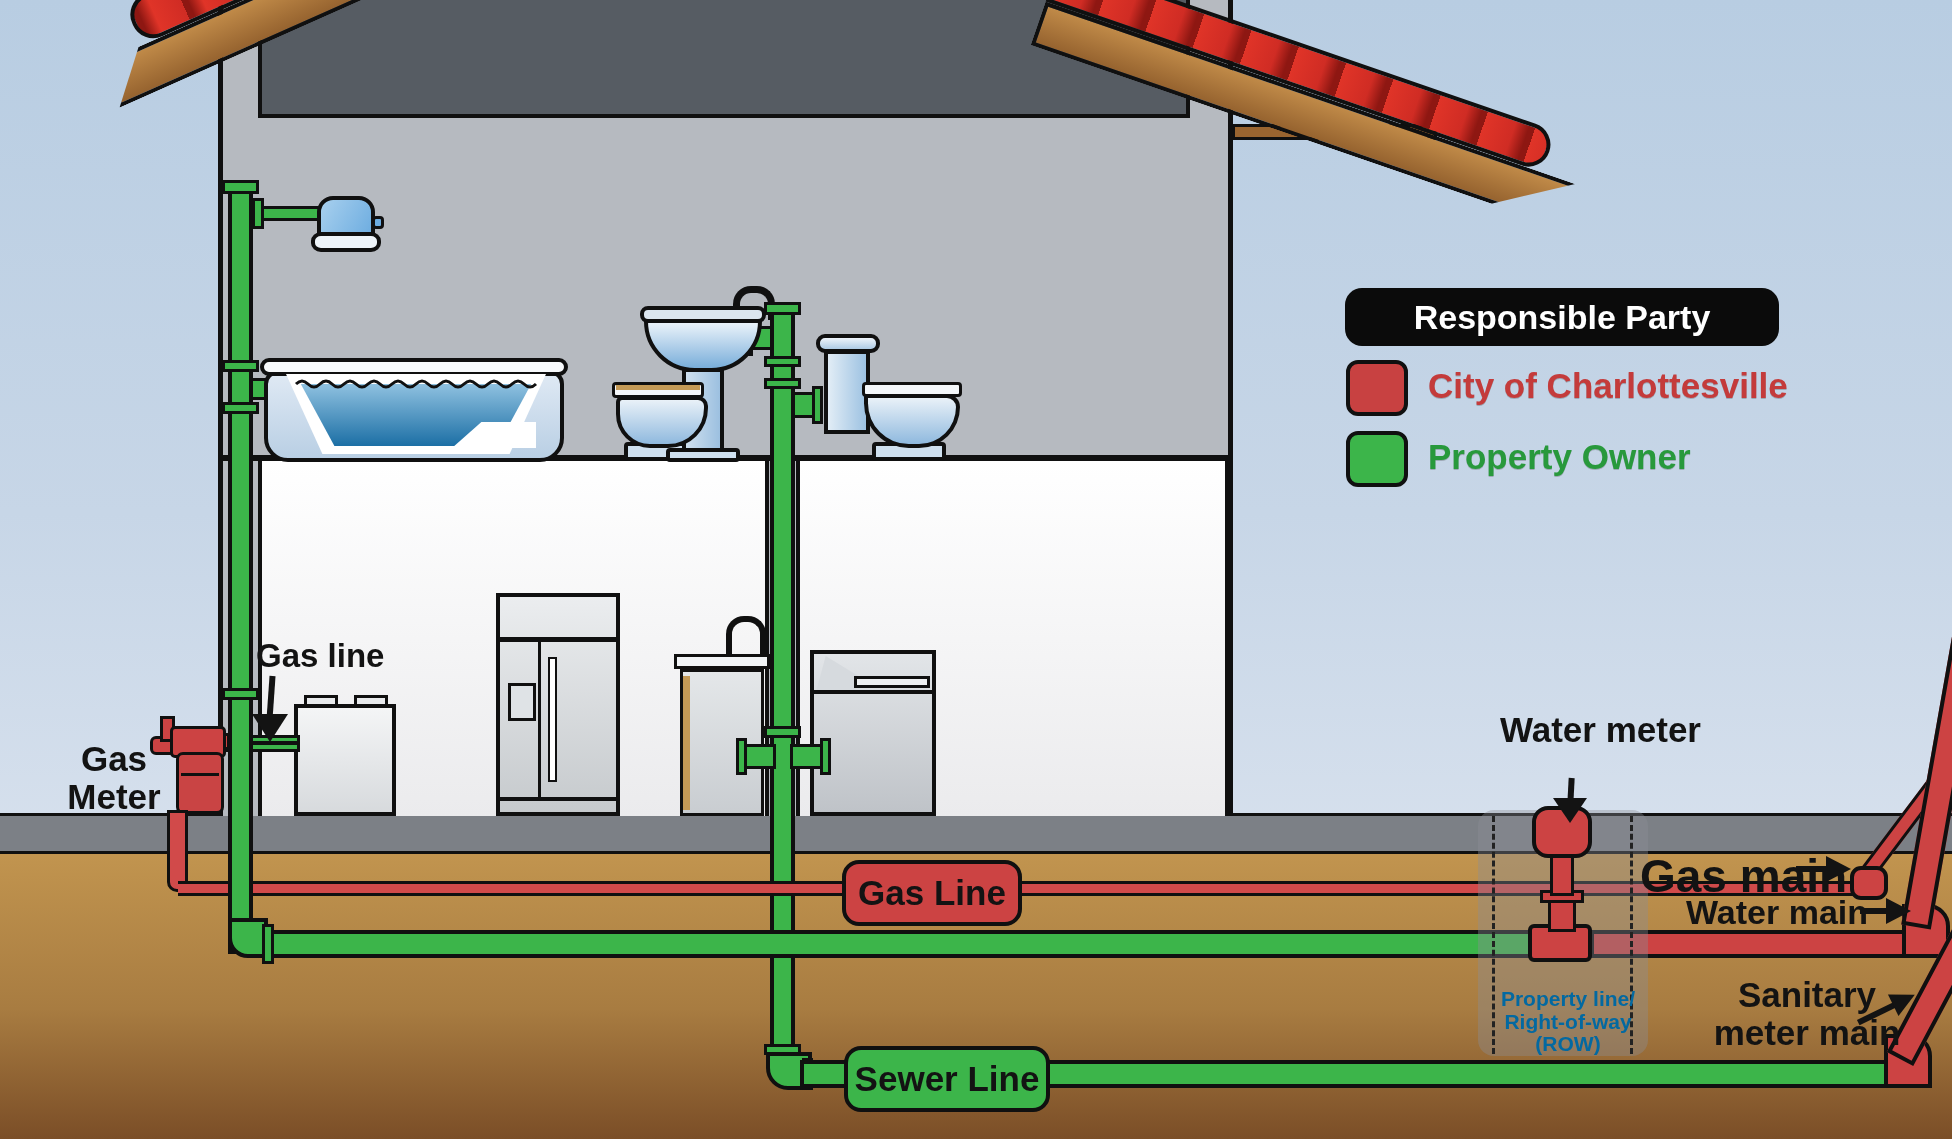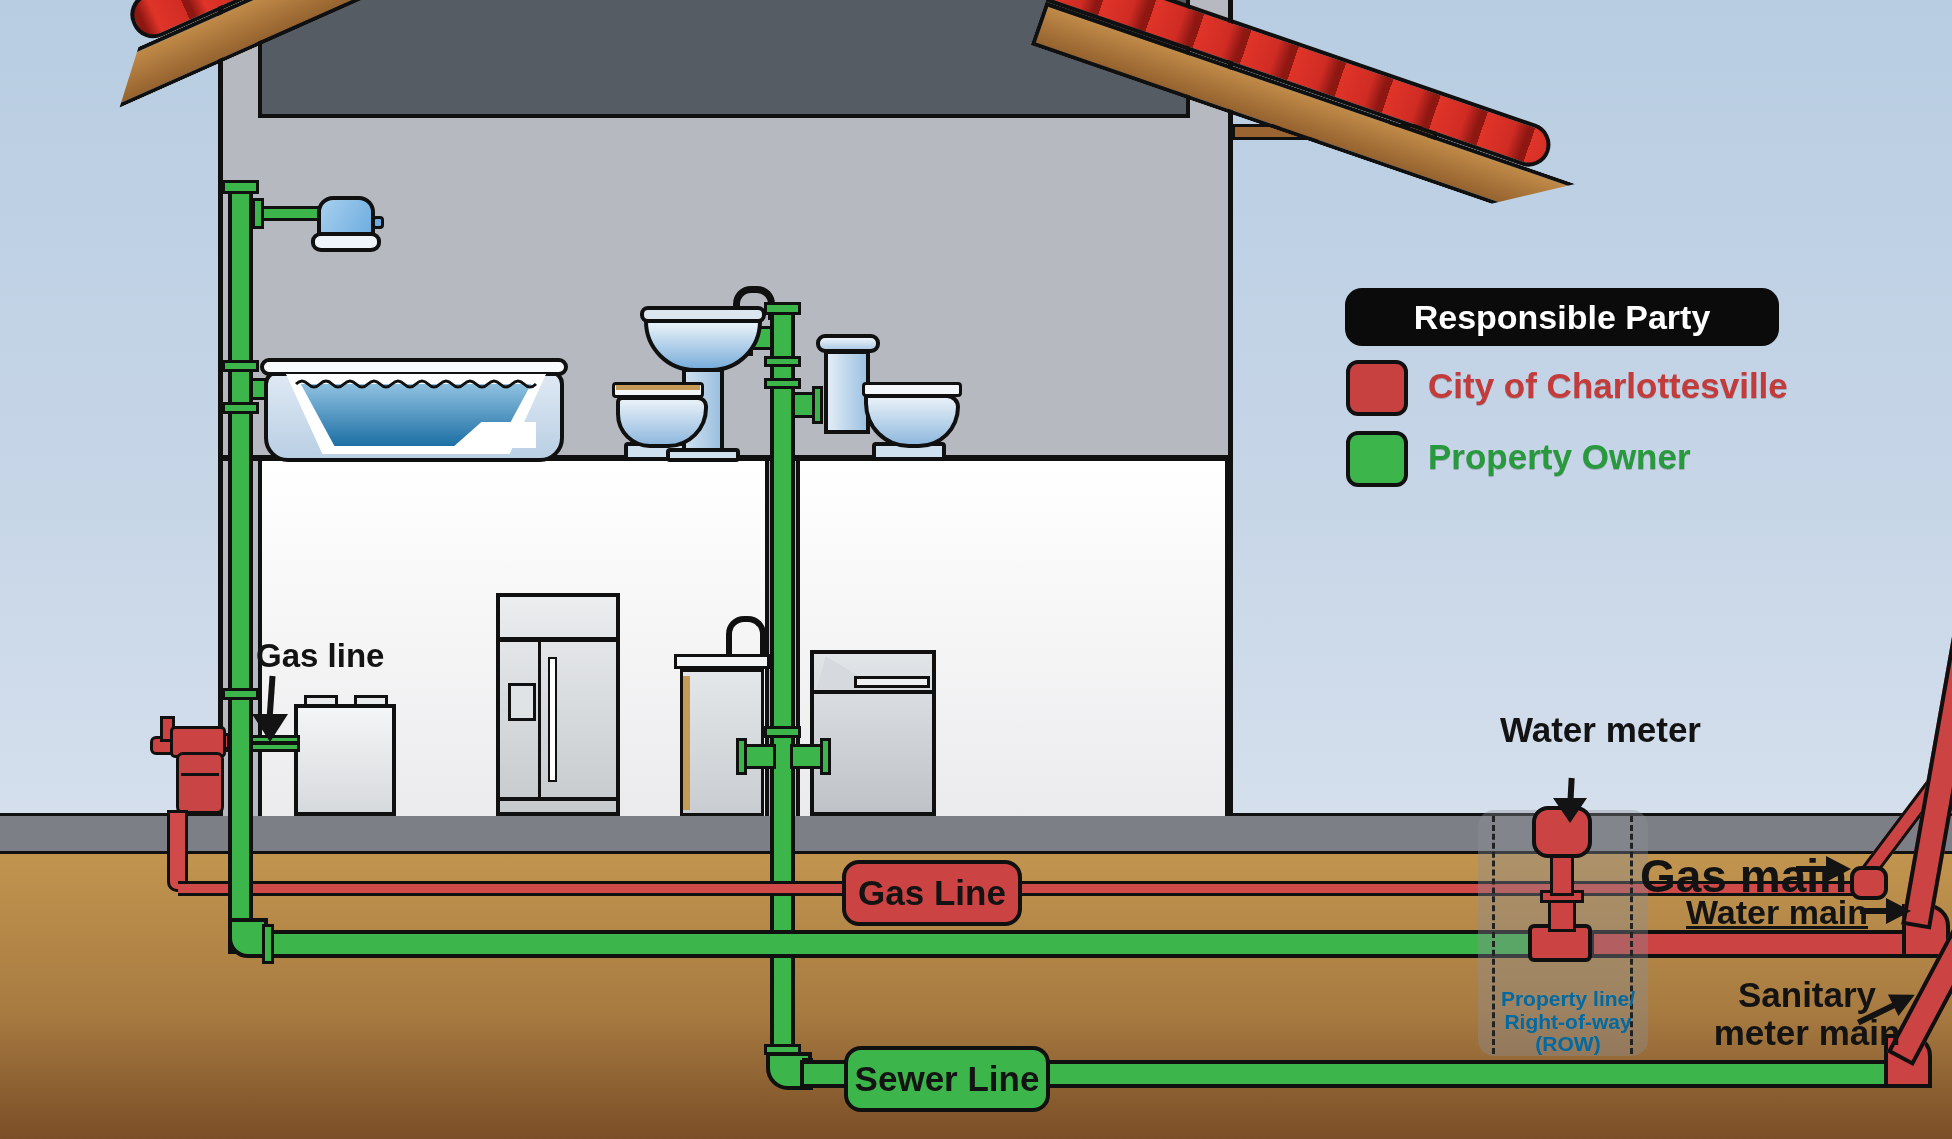--- a/index.html
+++ b/index.html
@@ -170,30 +170,34 @@
     <span>Gas Line</span>
   </div>
   <div class="badge" style="left:844px;top:1046px;width:198px;height:58px;background:#3cb54a;z-index:23;">
     <span>Sewer Line</span>
   </div>
 
   <div class="lbl" style="left:256px;top:638px;font-size:33px;z-index:30;">Gas line</div>
   <div class="shaft" style="left:268px;top:676px;width:6px;height:44px;transform:rotate(4deg);z-index:30;"></div>
   <div class="tri" style="left:252px;top:714px;border-left:18px solid transparent;border-right:18px solid transparent;border-top:28px solid #131313;z-index:30;"></div>
 
+  <div class="lbl" style="left:48px;top:740px;width:132px;font-size:35px;text-align:center;white-space:normal;z-index:30;">
+    <span>Gas</span><br>
+    <span>Meter</span>
+  </div>
 
   <div class="lbl" style="left:1500px;top:711px;font-size:35px;z-index:30;">Water meter</div>
   <div class="shaft" style="left:1568px;top:778px;width:6px;height:26px;transform:rotate(3deg);z-index:30;"></div>
   <div class="tri" style="left:1553px;top:798px;border-left:17px solid transparent;border-right:17px solid transparent;border-top:25px solid #131313;z-index:30;"></div>
 
   <div class="lbl" style="left:1640px;top:852px;font-size:46px;z-index:30;">Gas main</div>
   <div class="shaft" style="left:1796px;top:866px;width:32px;height:6px;z-index:30;"></div>
   <div class="tri" style="left:1826px;top:856px;border-top:13px solid transparent;border-bottom:13px solid transparent;border-left:25px solid #131313;z-index:30;"></div>
 
-  <div class="lbl" style="left:1686px;top:894px;font-size:34px;z-index:30;text-decoration:underline;">Water main</div>
+  <div class="lbl" style="left:1686px;top:894px;font-size:34px;z-index:30;">Water main</div>
   <div class="shaft" style="left:1860px;top:908px;width:28px;height:6px;z-index:30;"></div>
   <div class="tri" style="left:1886px;top:898px;border-top:13px solid transparent;border-bottom:13px solid transparent;border-left:25px solid #131313;z-index:30;"></div>
 
   <div class="lbl" style="left:1700px;top:976px;width:214px;font-size:35px;text-align:center;white-space:normal;z-index:30;">
     <span>Sanitary</span><br>
     <span>meter main</span>
   </div>
   <div class="shaft" style="left:1856px;top:1010px;width:44px;height:6px;transform:rotate(-26deg);z-index:30;"></div>
   <div class="tri" style="left:1892px;top:988px;border-top:12px solid transparent;border-bottom:12px solid transparent;border-left:24px solid #131313;transform:rotate(-26deg);z-index:30;"></div>
 

